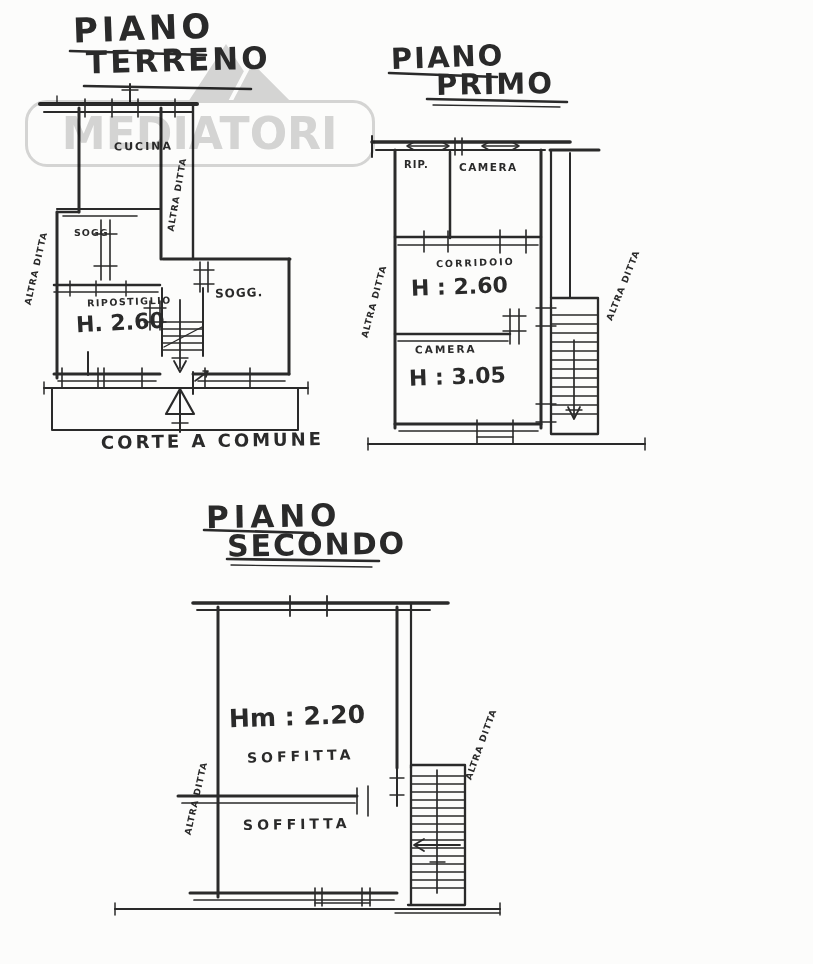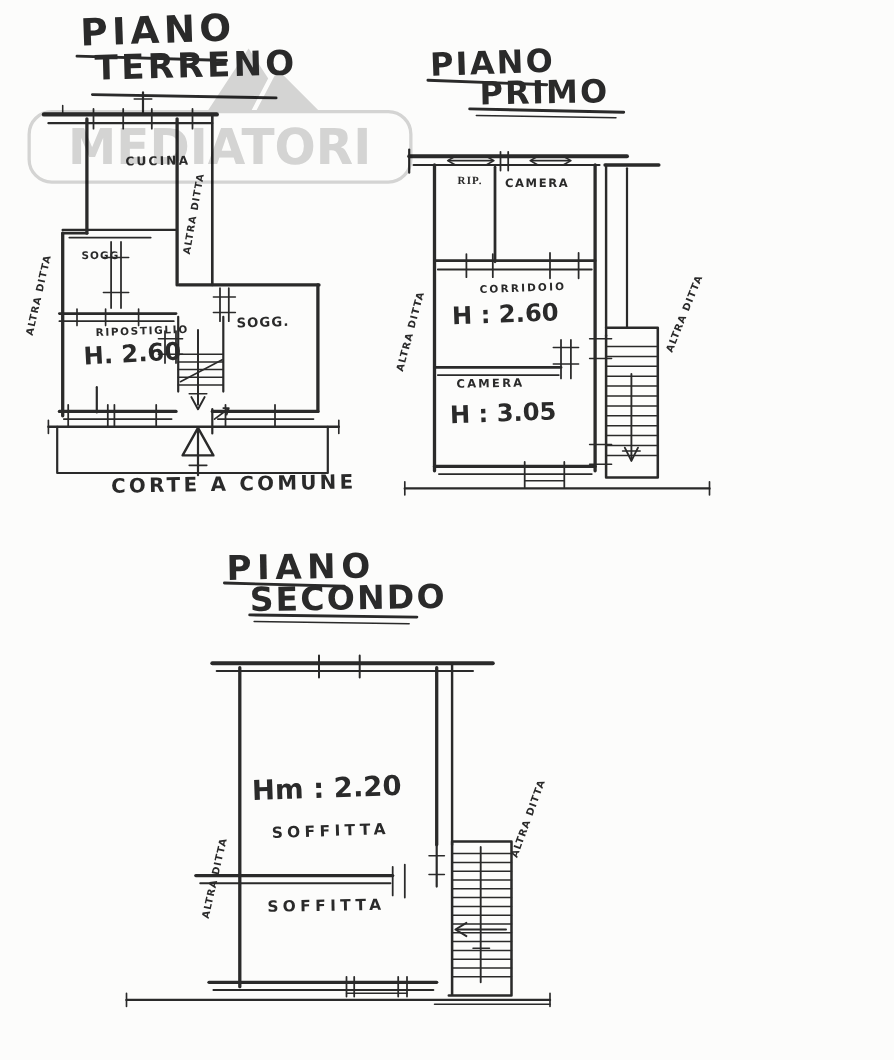--- a/index.html
+++ b/index.html
@@ -245,21 +245,21 @@
   <span class="hand" style="left:74px; top:228px; font-size:9.5px; letter-spacing:1px;">SOGG</span>
   <span class="hand" style="left:87px; top:297px; font-size:9.5px; letter-spacing:1.5px; transform:rotate(-2deg);">RIPOSTIGLIO</span>
   <span class="hand" style="left:76px; top:312px; font-size:22px; transform:rotate(-3deg);">H. 2.60</span>
   <span class="hand" style="left:215px; top:287px; font-size:12px; letter-spacing:1px; transform:rotate(-2deg);">SOGG.</span>
   <span class="hand" style="left:101px; top:432px; font-size:18px; letter-spacing:3px; transform:rotate(-1deg);">CORTE A COMUNE</span>
   <span class="hand" style="left:-1px; top:264px; font-size:9px; letter-spacing:1px; transform:rotate(-77deg);">ALTRA DITTA</span>
   <span class="hand" style="left:140px; top:190px; font-size:9px; letter-spacing:1px; transform:rotate(-80deg);">ALTRA DITTA</span>
 
   <span class="hand" style="left:391px; top:43px; font-size:29px; letter-spacing:2px; transform:rotate(-2deg);">PIANO</span>
   <span class="hand" style="left:436px; top:70px; font-size:29px; letter-spacing:2px; transform:rotate(-1deg);">PRIMO</span>
-  <span class="hand" style="left:416px; top:160px; font-size:10px; letter-spacing:1px;font-family:Liberation Serif, serif;">RIP.</span>
+  <span class="hand" style="left:404px; top:160px; font-size:10px; letter-spacing:1px;">RIP.</span>
   <span class="hand" style="left:459px; top:162px; font-size:10.5px; letter-spacing:1.5px;">CAMERA</span>
   <span class="hand" style="left:436px; top:258px; font-size:9.5px; letter-spacing:2px; transform:rotate(-2deg);">CORRIDOIO</span>
   <span class="hand" style="left:411px; top:276px; font-size:22px; transform:rotate(-2deg);">H : 2.60</span>
   <span class="hand" style="left:415px; top:344px; font-size:10.5px; letter-spacing:2px; transform:rotate(-1deg);">CAMERA</span>
   <span class="hand" style="left:409px; top:366px; font-size:22px; transform:rotate(-2deg);">H : 3.05</span>
   <span class="hand" style="left:337px; top:297px; font-size:9px; letter-spacing:1px; transform:rotate(-75deg);">ALTRA DITTA</span>
   <span class="hand" style="left:586px; top:281px; font-size:9px; letter-spacing:1px; transform:rotate(-68deg);">ALTRA DITTA</span>
 
   <span class="hand" style="left:206px; top:501px; font-size:31px; letter-spacing:5px; transform:rotate(-1deg);">PIANO</span>
   <span class="hand" style="left:227px; top:530px; font-size:30px; letter-spacing:2px; transform:rotate(-1deg);">SECONDO</span>

